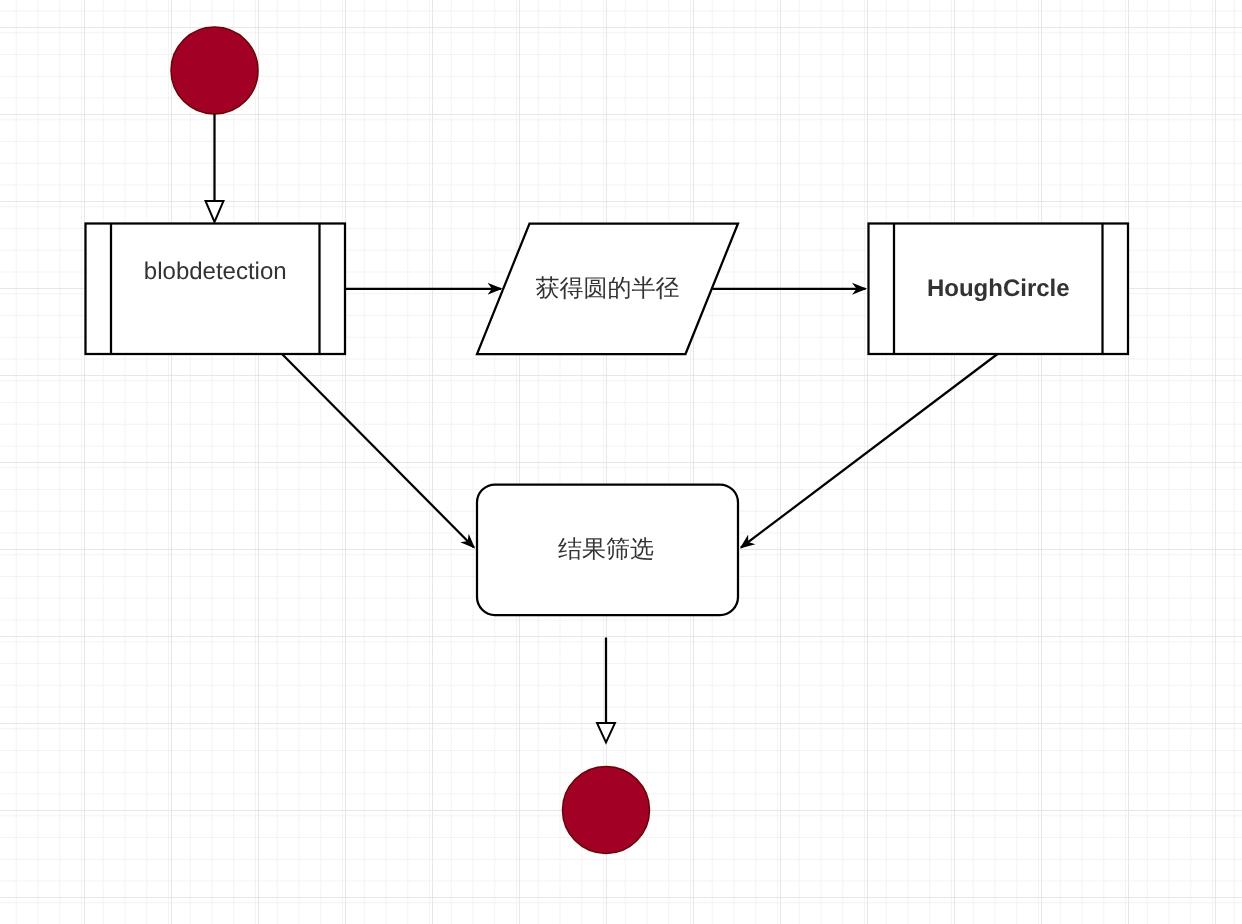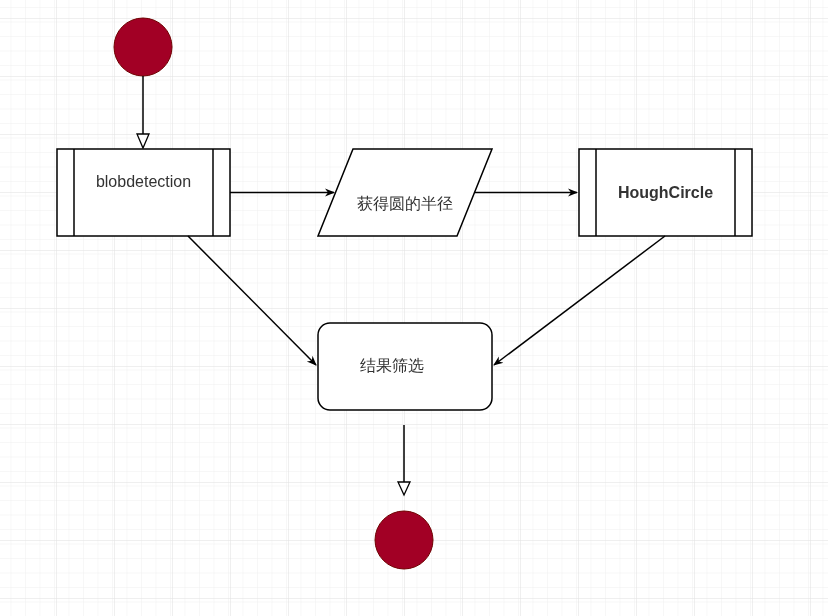--- a/index.html
+++ b/index.html
@@ -66,15 +66,15 @@
 
   <g>
     <line x1="404" y1="425" x2="404" y2="482" stroke="#000" stroke-width="1.5"></line>
     <path d="M398,482 L410,482 L404,495 Z" fill="#fff" stroke="#000" stroke-width="1.3"></path>
   </g>
 
   <circle cx="404" cy="540" r="29" fill="#a20025" stroke="#6f0000" stroke-width="1"></circle>
 </svg>
 
 <div class="label" style="left:74px; top:149px; width:139px; height:66px;">blobdetection</div>
-<div class="label" style="left:335px; top:149px; width:140px; height:87px;margin-top:12px;">获得圆的半径</div>
+<div class="label" style="left:335px; top:149px; width:140px; height:87px;">获得圆的半径</div>
 <div class="label" style="left:596px; top:149px; width:139px; height:87px;font-weight:bold;">HoughCircle</div>
-<div class="label" style="left:318px; top:323px; width:148px; height:87px;">结果筛选</div>
+<div class="label" style="left:318px; top:323px; width:148px; height:87px;padding-left:12px;">结果筛选</div>
 
 </body></html>

